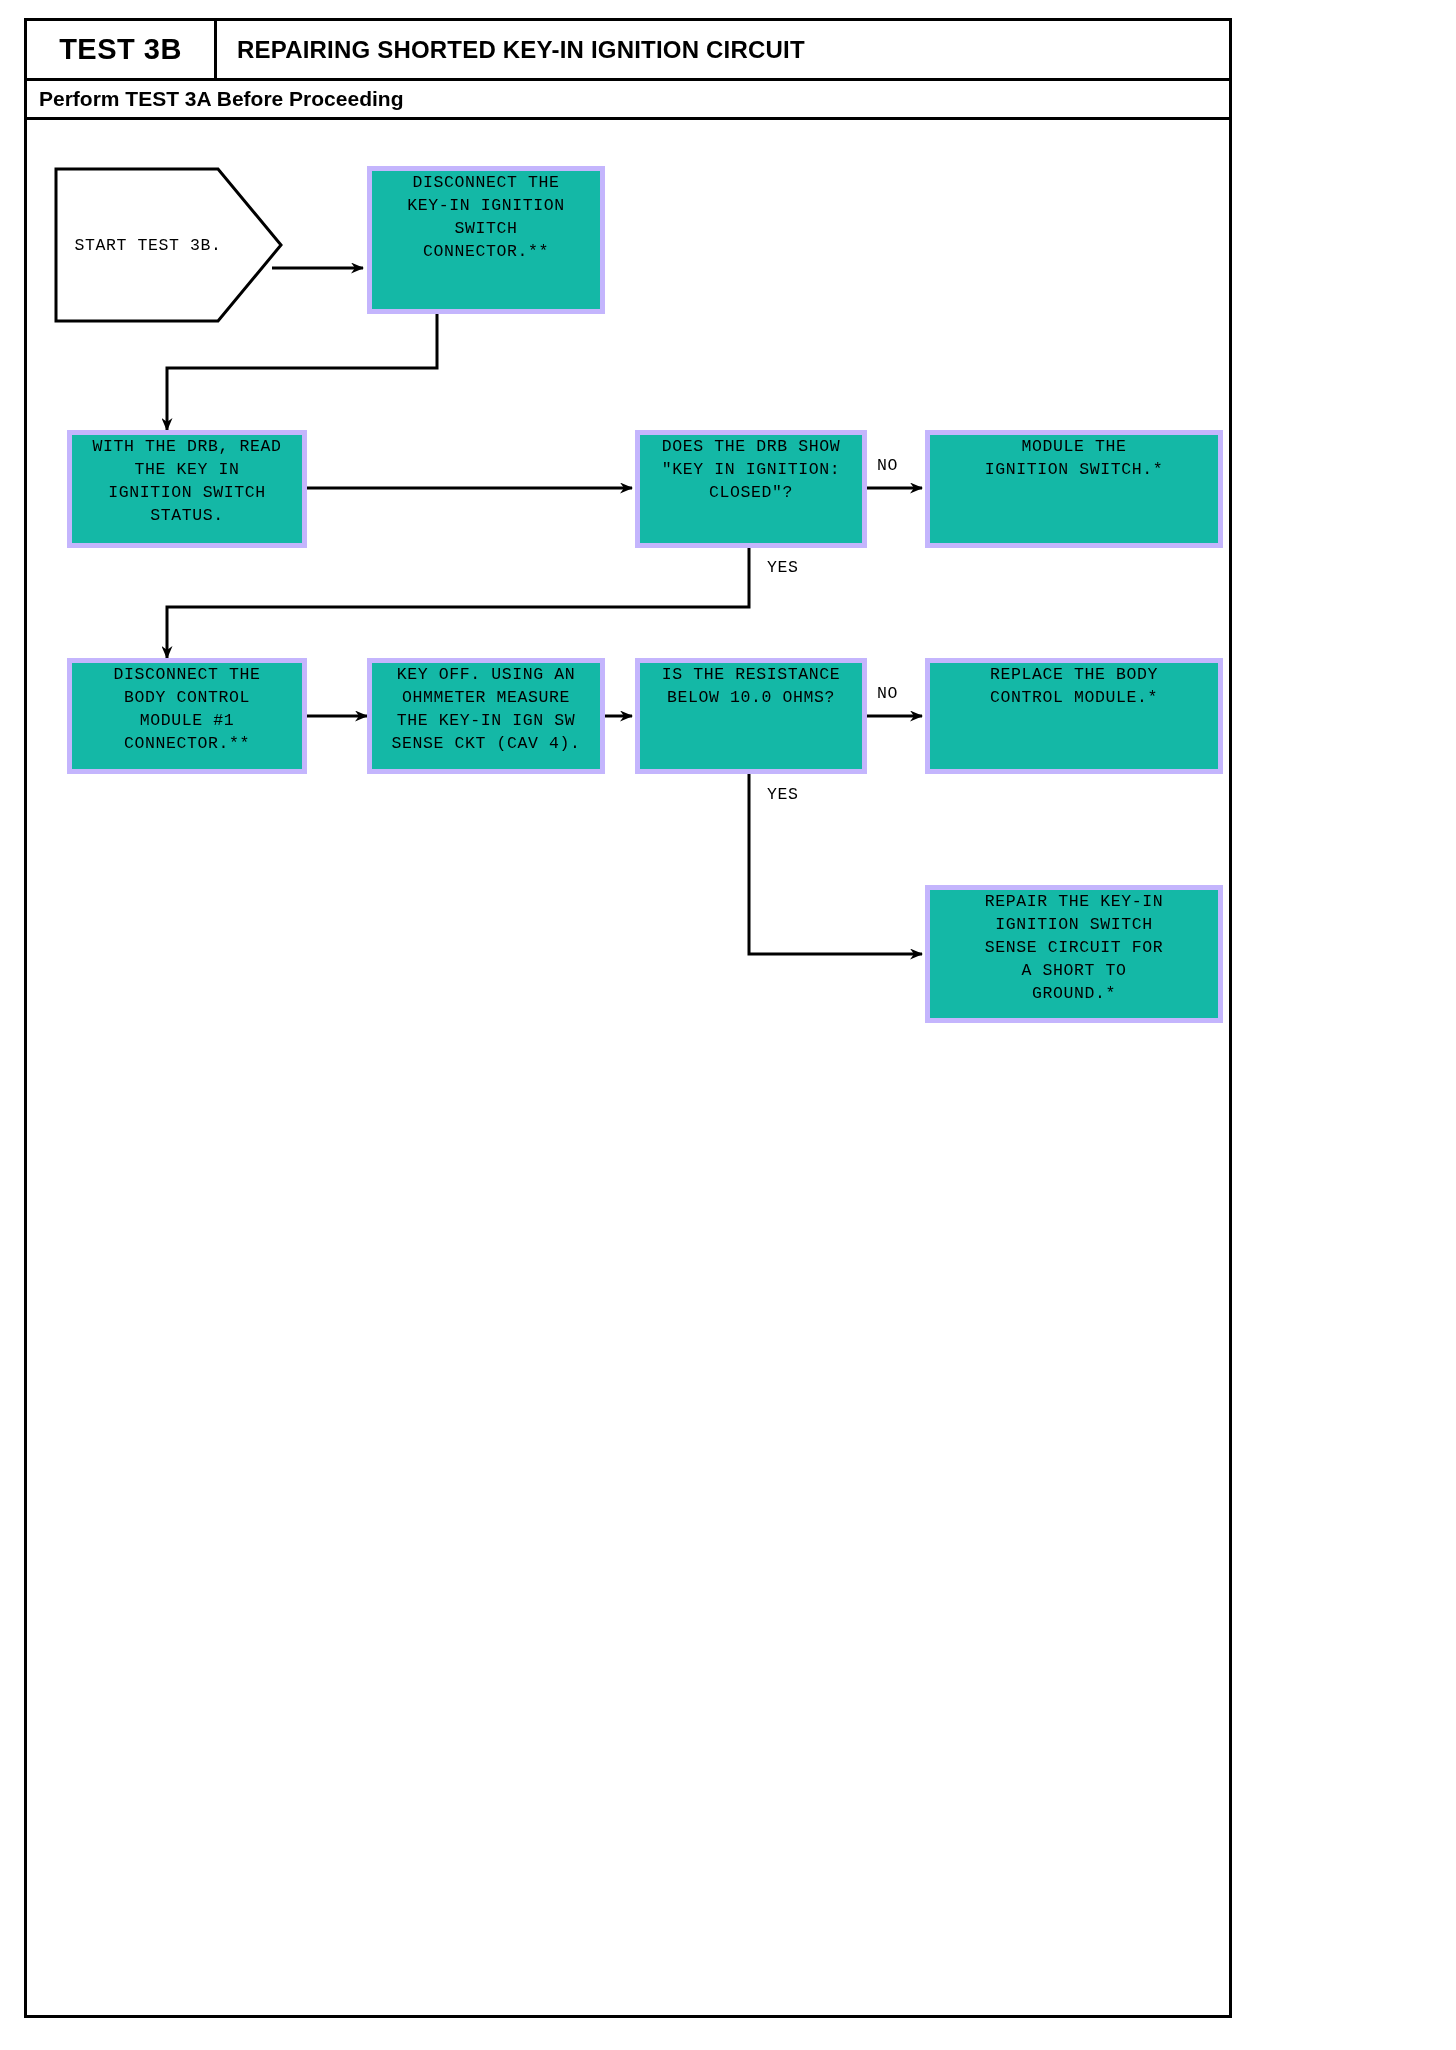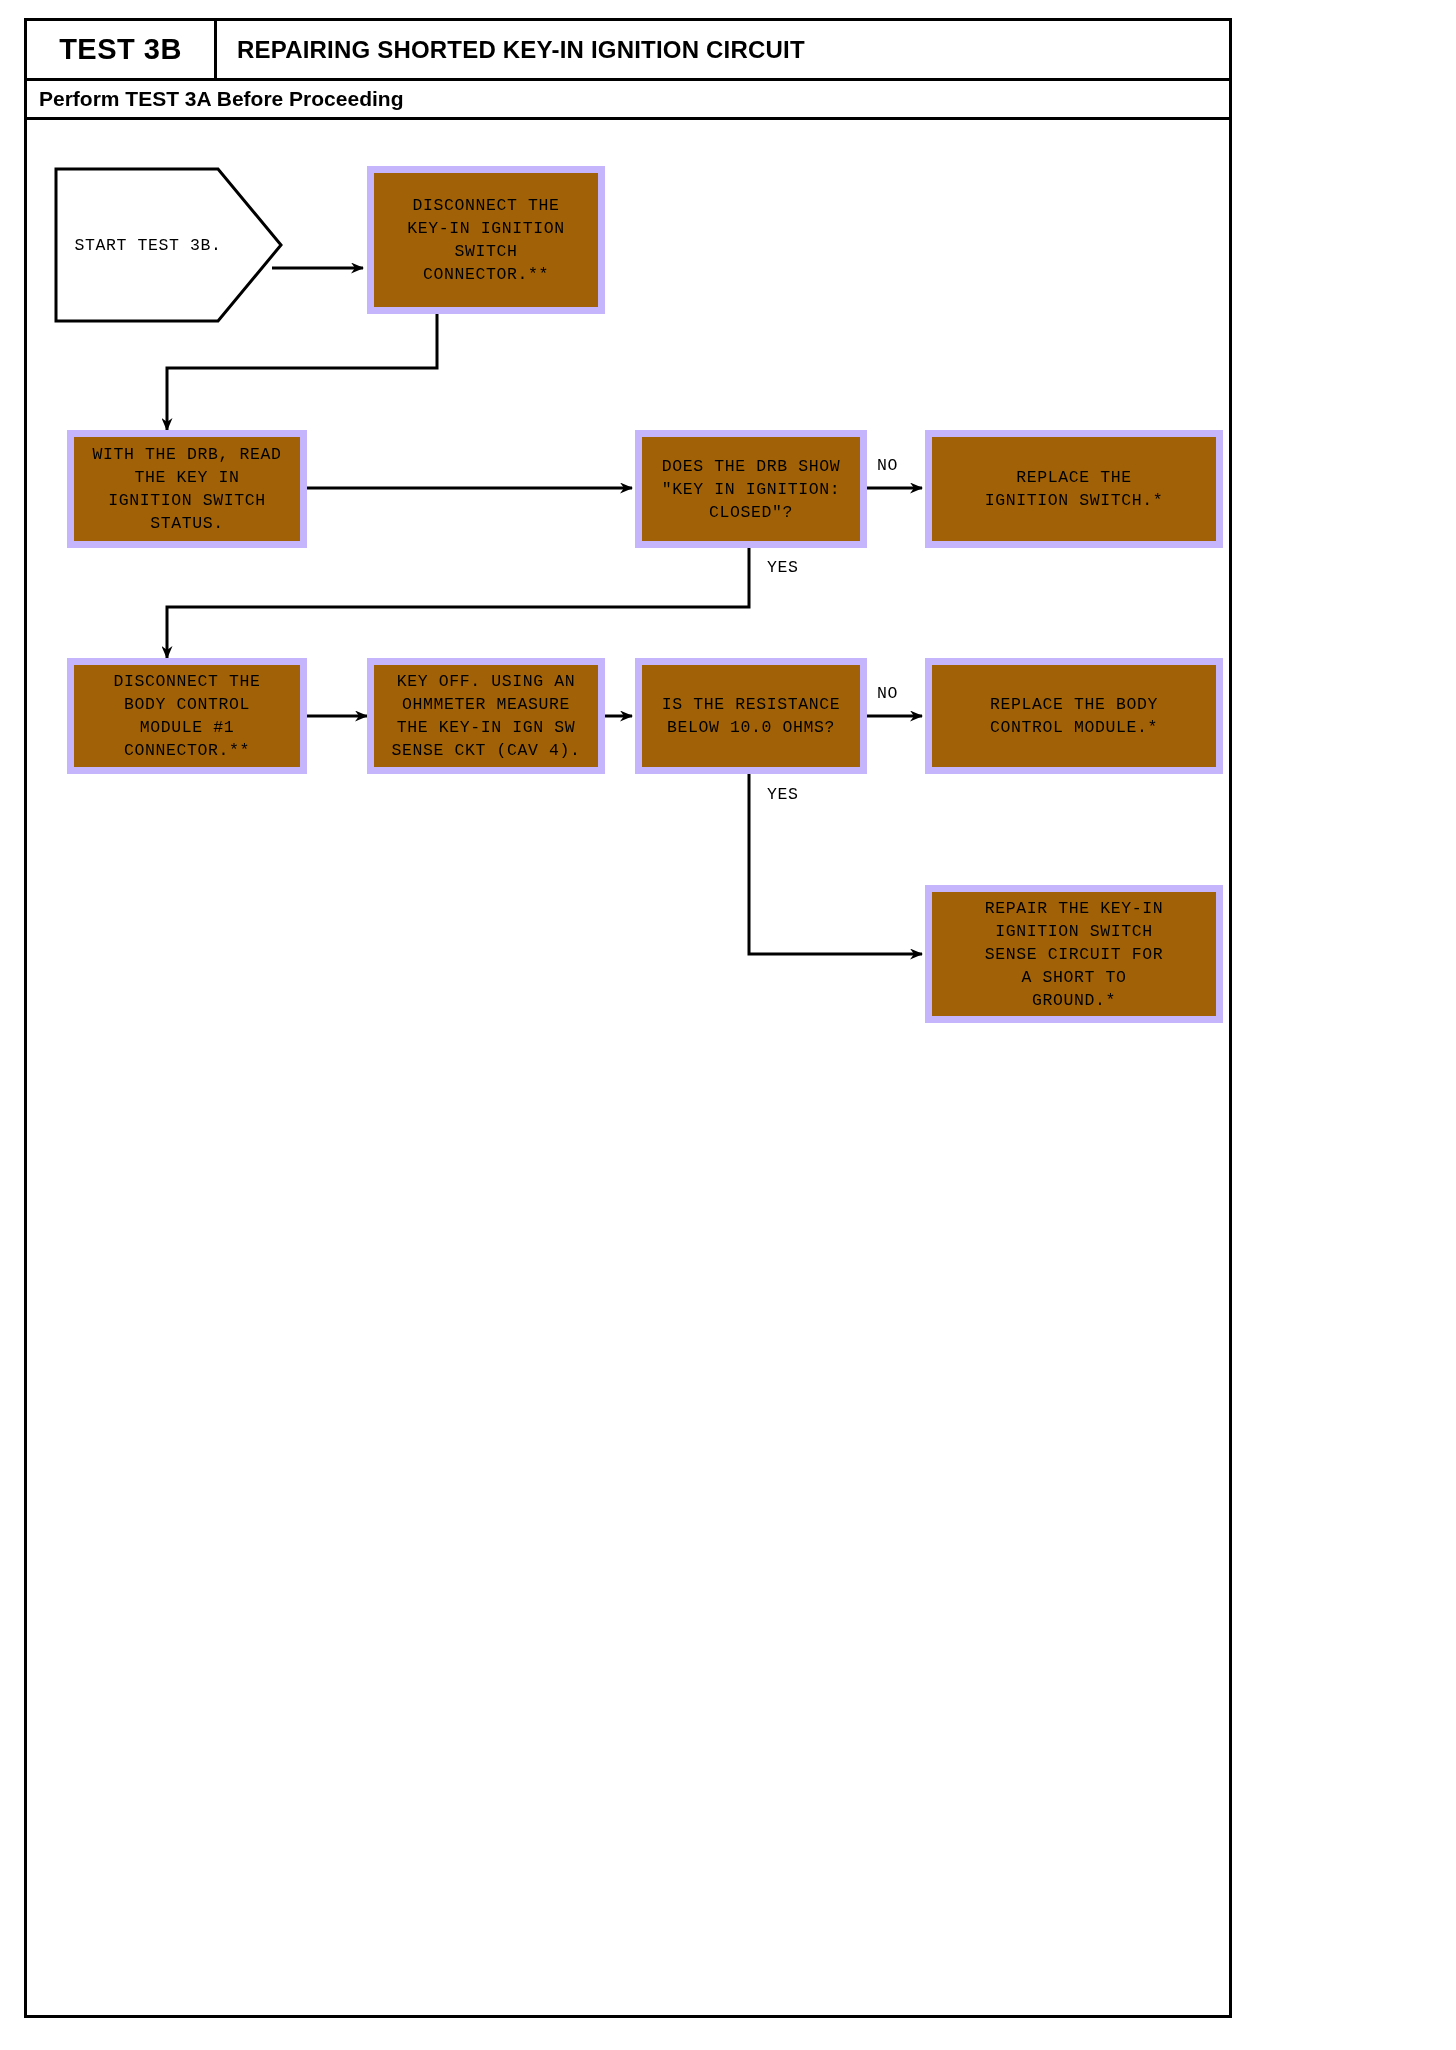--- a/index.html
+++ b/index.html
@@ -92,25 +92,24 @@
     position: absolute;
     left: 0;
     top: 99px;
     width: 1396px;
     height: 1800px;
   }
 
   
   .flow-box {
     position: absolute;
-    border: 7px solid #c4b5fd;
-    box-sizing: border-box;
-    background: #a16207;
-    display: flex;
-    align-items: center;
+    border: 5px solid #c4b5fd;
+    box-sizing: border-box;
+    background: #14b8a6;
+    display: flex;
     justify-content: center;
     text-align: center;
   }
   .flow-box .box-text {
     font-family: "Liberation Mono", monospace;
     font-size: 16.5px;
     line-height: 23px;
     white-space: pre-line;
     letter-spacing: 0.6px;
   }
@@ -261,21 +260,21 @@
 STATUS.</span>
     </div>
 
     <div class="flow-box" style="left:608px; top:310px; width:232px; height:118px;">
       <span class="box-text">DOES THE DRB SHOW
 "KEY IN IGNITION:
 CLOSED"?</span>
     </div>
 
     <div class="flow-box" style="left:898px; top:310px; width:298px; height:118px;">
-      <span class="box-text">REPLACE THE
+      <span class="box-text">MODULE THE
 IGNITION SWITCH.*</span>
     </div>
 
     <div class="flow-box" style="left:40px; top:538px; width:240px; height:116px;">
       <span class="box-text">DISCONNECT THE
 BODY CONTROL
 MODULE #1
 CONNECTOR.**</span>
     </div>
 

